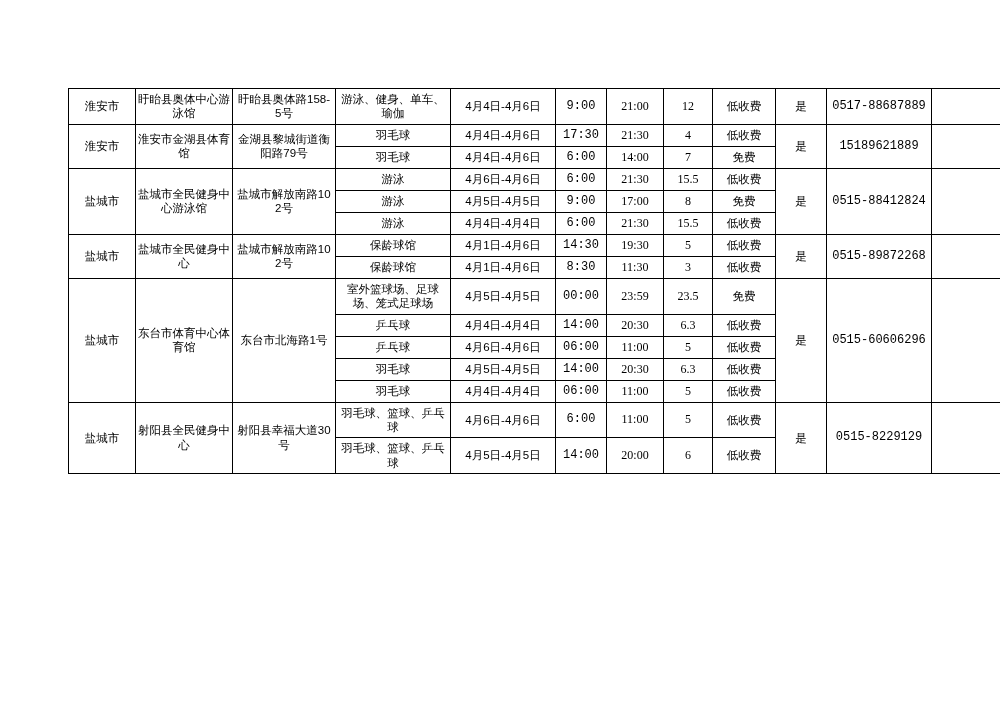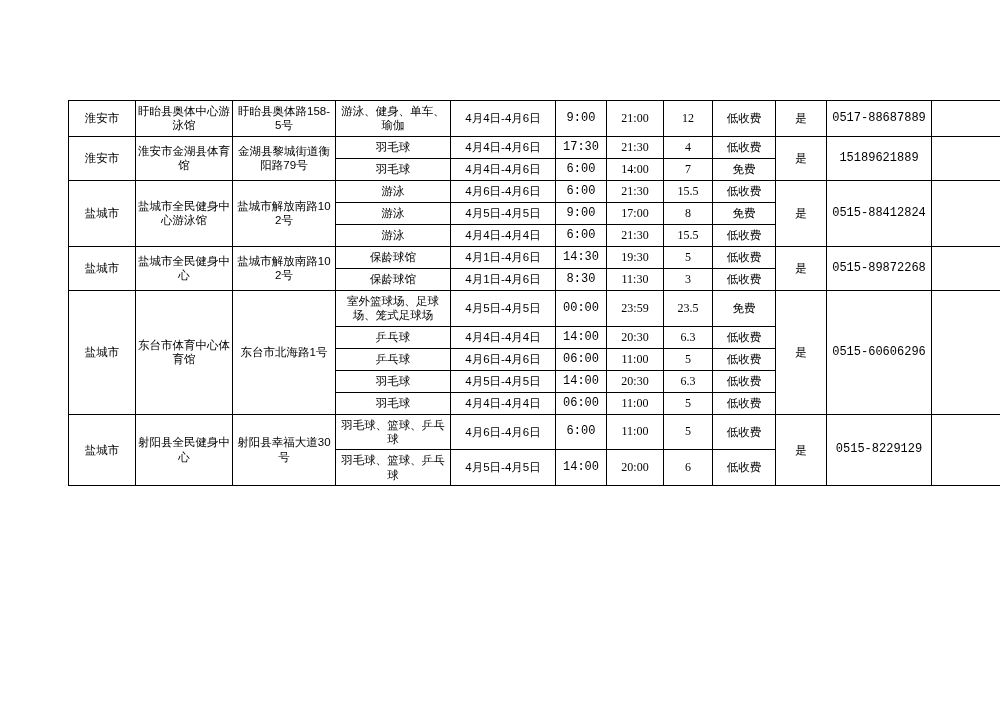--- a/index.html
+++ b/index.html
@@ -16,21 +16,21 @@
   }
   .page {
     position: relative;
     width: 1000px;
     height: 707px;
     background: #ffffff;
   }
   .table-wrap {
     position: absolute;
     left: 68px;
-    top: 100px;
+    top: 88px;
     width: 864px;
   }
   table.sched {
     border-collapse: collapse;
     table-layout: fixed;
     width: 864px;
     font-size: 11.5px;
     line-height: 1.25;
   }
   table.sched td {

